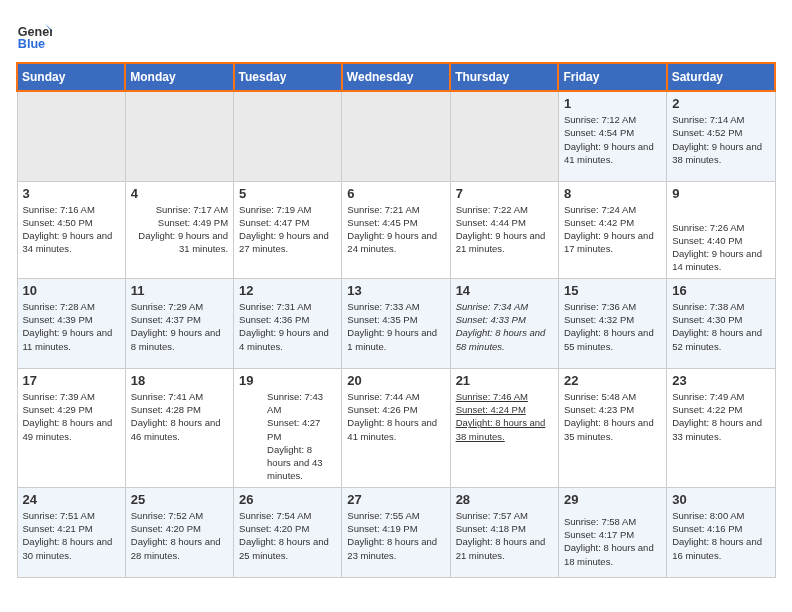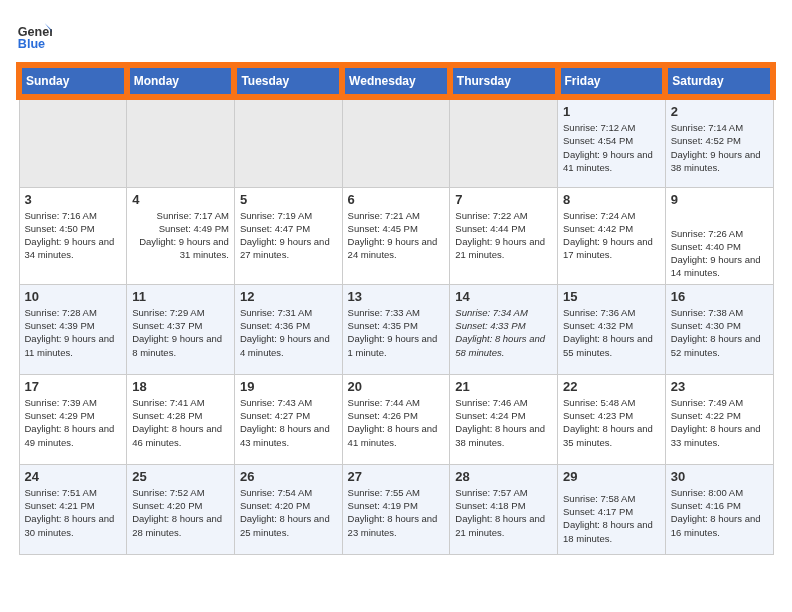--- a/index.html
+++ b/index.html
@@ -51,21 +51,21 @@
       border-collapse: collapse;
       table-layout: fixed;
     }
     .calendar th {
       background: #3a6bbf;
       color: #fff;
       font-size: 12px;
       font-weight: bold;
       padding: 6px 4px;
       text-align: left;
-      border: 6px solid #f97316;
+      border: 2px solid #f97316;
     }
     .calendar td {
       border: 1px solid #ccc;
       vertical-align: top;
       padding: 4px 5px;
       font-size: 10px;
       color: #333;
       height: 90px;
       background: #fff;
     }
@@ -240,33 +240,33 @@
 Daylight: 8 hours and 49 minutes.</div>
         </td>
         <td>
           <span class="day-num">18</span>
           <div class="day-info" style="white-space: pre-line;">Sunrise: 7:41 AM
 Sunset: 4:28 PM
 Daylight: 8 hours and 46 minutes.</div>
         </td>
         <td>
           <span class="day-num">19</span>
-          <div class="day-info" style="white-space: pre-line;">Sunrise: 7:43 AM
+          <div class="day-info" style="white-space: pre-line; margin-left: 28px;">Sunrise: 7:43 AM
 Sunset: 4:27 PM
 Daylight: 8 hours and 43 minutes.</div>
         </td>
         <td>
           <span class="day-num">20</span>
           <div class="day-info" style="white-space: pre-line;">Sunrise: 7:44 AM
 Sunset: 4:26 PM
 Daylight: 8 hours and 41 minutes.</div>
         </td>
         <td>
           <span class="day-num">21</span>
-          <div class="day-info" style="white-space: pre-line;">Sunrise: 7:46 AM
+          <div class="day-info" style="white-space: pre-line; text-decoration: underline;">Sunrise: 7:46 AM
 Sunset: 4:24 PM
 Daylight: 8 hours and 38 minutes.</div>
         </td>
         <td>
           <span class="day-num">22</span>
           <div class="day-info" style="white-space: pre-line;">Sunrise: 5:48 AM
 Sunset: 4:23 PM
 Daylight: 8 hours and 35 minutes.</div>
         </td>
         <td>

